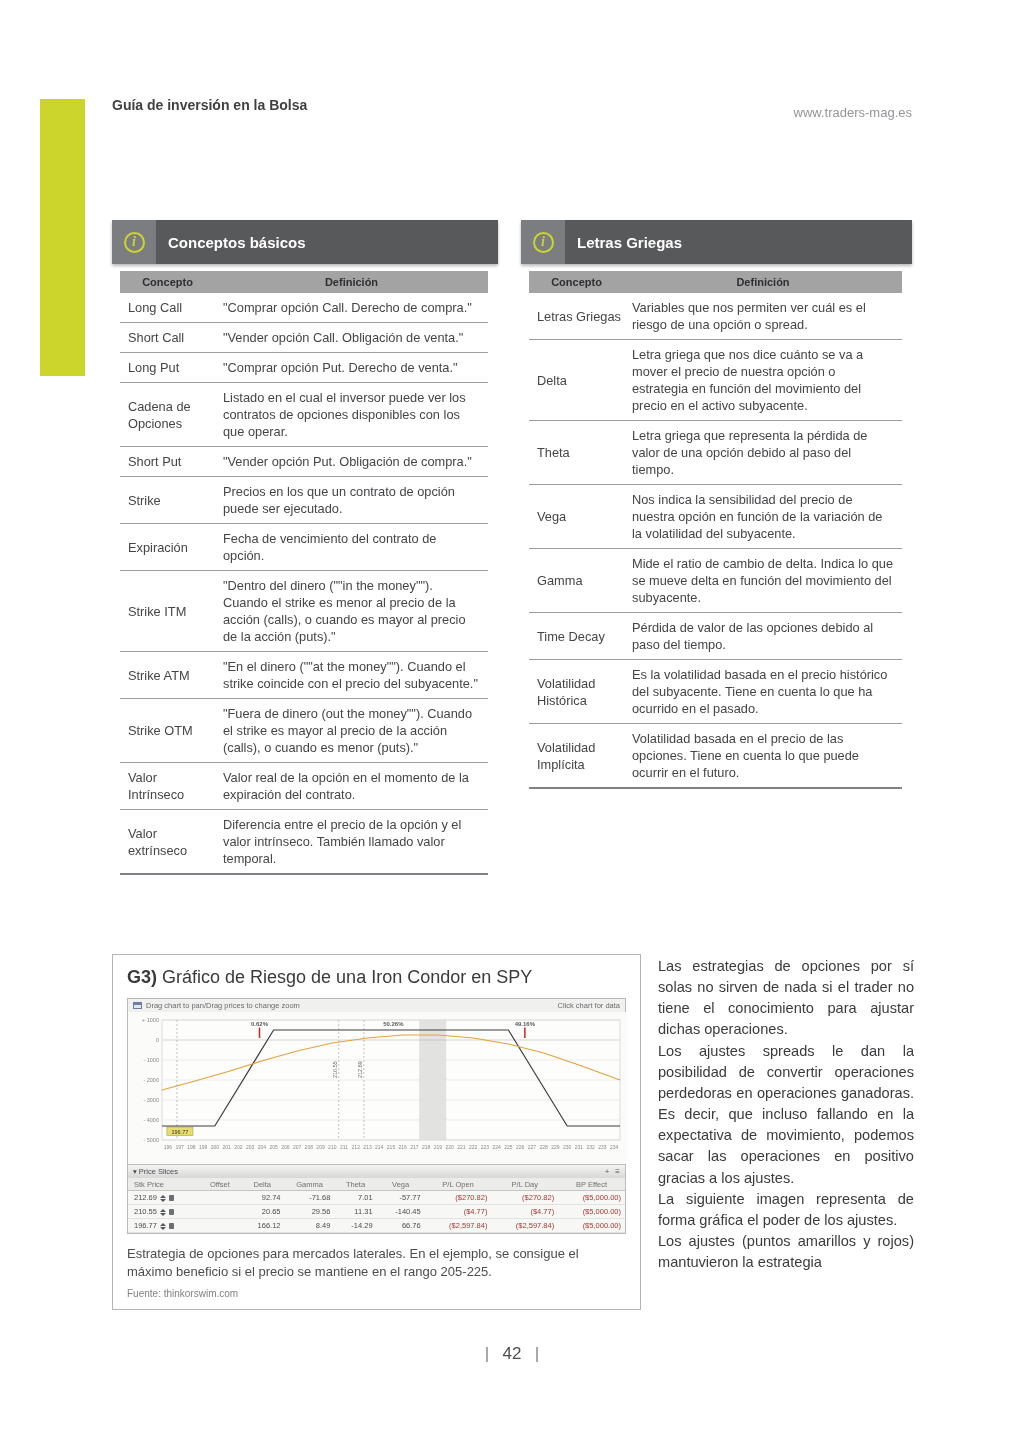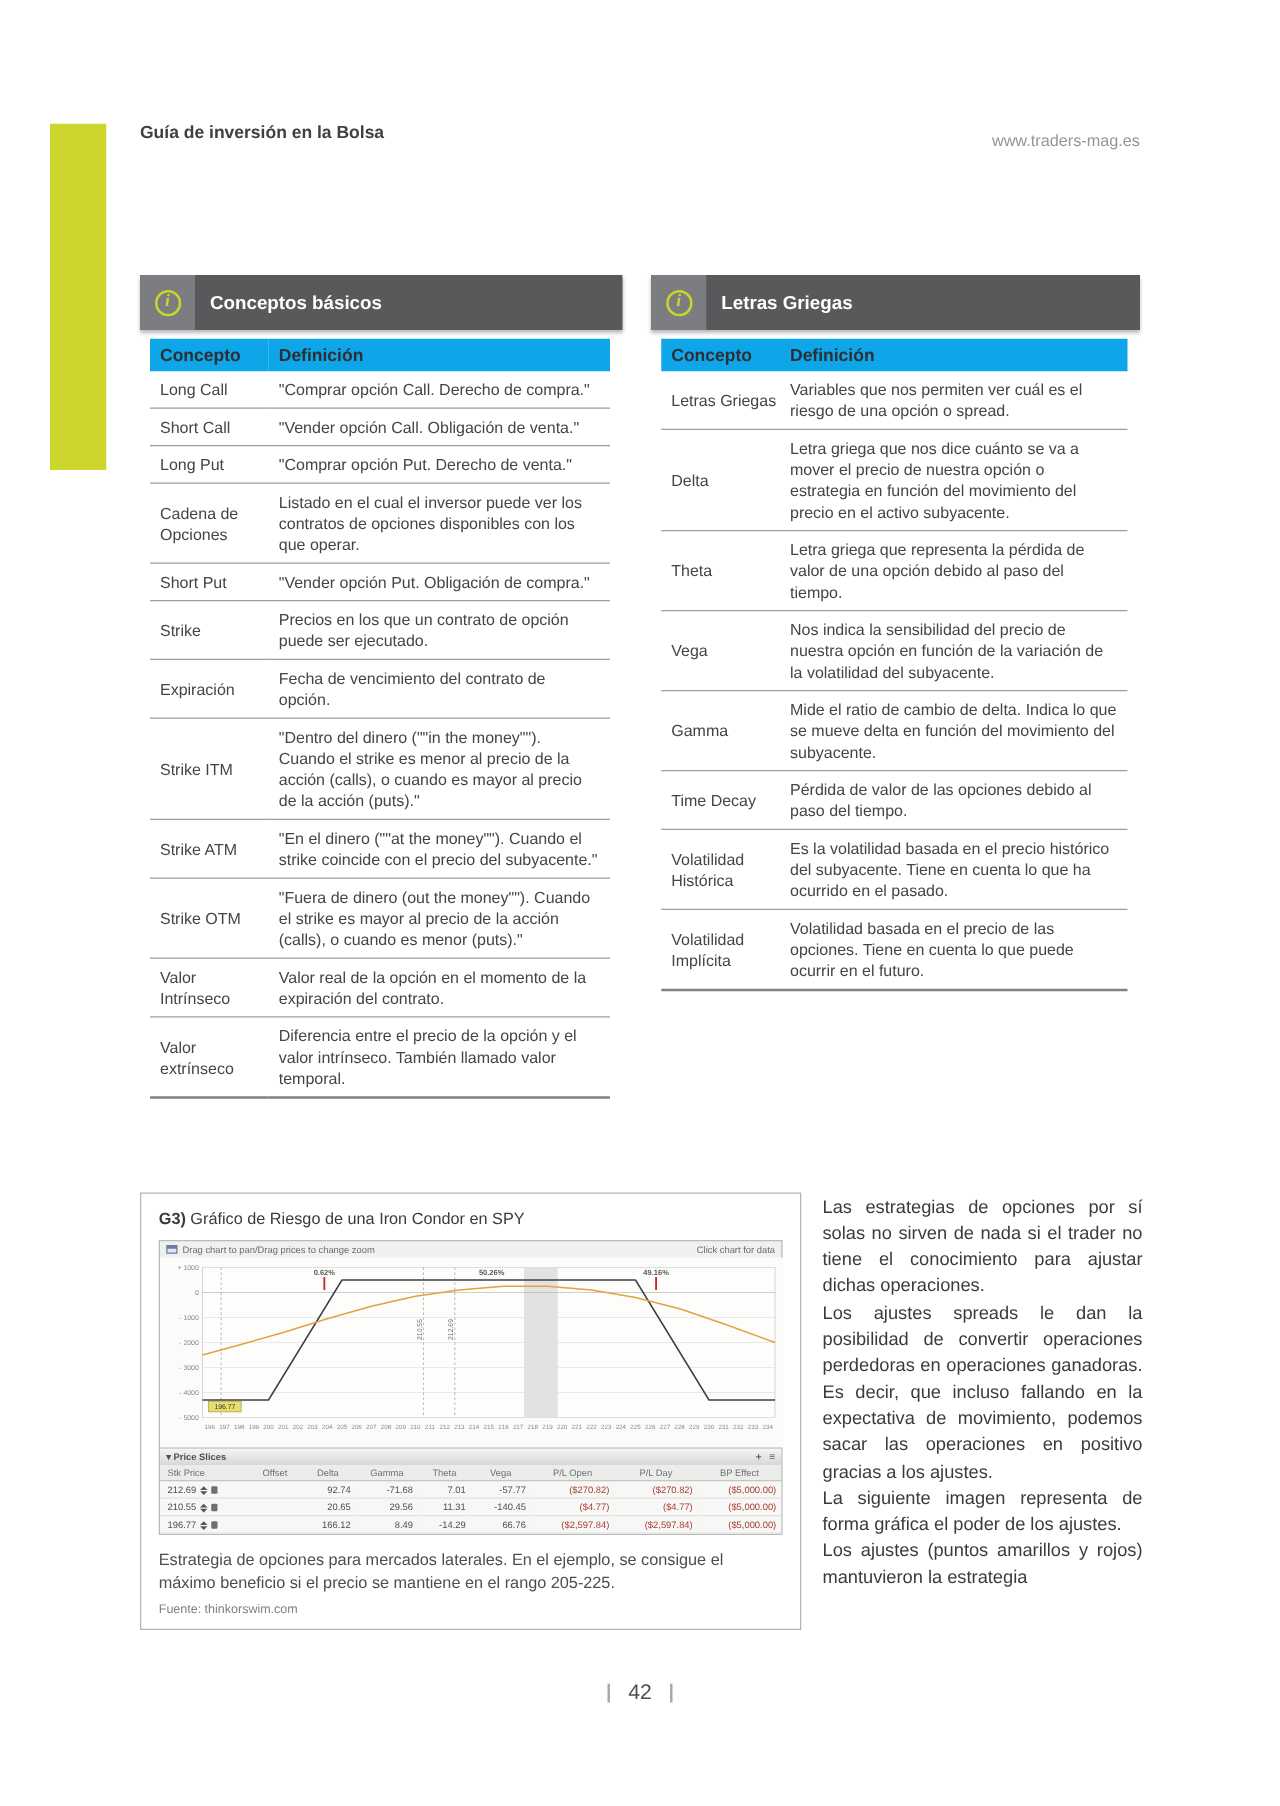--- a/index.html
+++ b/index.html
@@ -11,36 +11,36 @@
   .masthead-site{position:absolute;right:112px;top:105px;font-size:13px;color:#939598}
 
   .info-table{position:absolute;top:220px;background:#fff}
   #table-basicos{left:112px;width:386px}
   #table-griegas{left:521px;width:391px}
   .tbl-header{display:flex;align-items:center;height:44px;background:#58595b;box-shadow:0 2px 3px rgba(0,0,0,.28)}
   .icon-box{width:44px;height:44px;background:#7c7d80;display:flex;align-items:center;justify-content:center;flex:0 0 44px}
   .circle-i{width:21px;height:21px;border:2px solid #ccd52b;border-radius:50%;color:#ccd52b;font-family:"Liberation Serif",serif;font-style:italic;font-weight:bold;font-size:14px;display:flex;align-items:center;justify-content:center}
   .tbl-title{color:#fff;font-weight:bold;font-size:15px;margin-left:12px}
   .data-table{width:calc(100% - 18px);margin:7px 10px 0 8px;border-collapse:collapse}
-  .data-table th{background:#0ea5e9;color:#2e2f32;font-size:14px;text-align:left;padding:5px 8px;font-weight:bold}
+  .data-table th{background:#a3a3a3;color:#2e2f32;font-size:11px;text-align:center;padding:5px 8px;font-weight:bold}
   .data-table td{font-size:12.8px;color:#454548;padding:6px 8px;border-bottom:1px solid #9c9da0;vertical-align:middle;line-height:1.33}
   .data-table td.c{width:95px;padding-right:2px}
   .data-table tbody tr:last-child td{border-bottom:2px solid #808184}
 
   .figure{position:absolute;left:112px;top:954px;width:529px;border:1px solid #b3b4b6;background:#fff;padding:12px 14px 10px}
-  .fig-title{font-size:13px;color:#3a3a3c;margin-bottom:10px}
+  .fig-title{font-size:18px;color:#3a3a3c;margin-bottom:10px}
   .fig-title .lbl{font-weight:bold}
   .chart-chrome{border:1px solid #b9babc;background:#f0f0ef}
   .chart-toolbar{display:flex;justify-content:space-between;align-items:center;padding:2px 5px;font-size:7.5px;color:#6b6c6e}
   .chart-toolbar .left{display:flex;align-items:center;gap:4px}
   .win-icon{display:inline-block;width:9px;height:7px;border:1px solid #6d7fa0;background:#dfe6f2;border-top:3px solid #6d7fa0}
   #risk-svg{display:block;background:#fbfbfa}
 
   .slices{border-top:1px solid #b9babc;font-size:7.5px;color:#4a4a4c}
-  .slices-bar{display:flex;justify-content:space-between;align-items:flex-end;padding:2px 5px;background:linear-gradient(#f4f4f3,#d8d8d7);font-weight:bold;color:#4e4f51}
+  .slices-bar{display:flex;justify-content:space-between;align-items:flex-end;padding:2px 5px;background:linear-gradient(#f4f4f3,#d8d8d7);font-weight:normal;color:#4e4f51}
   .slices-bar .icons{display:flex;gap:6px;font-size:8px;color:#5a5b5d}
   .slices-table{width:100%;border-collapse:collapse}
   .slices-table th{font-weight:normal;color:#6f7072;padding:1.5px 4px;border-bottom:1px solid #c5c5c4;background:#ececeb}
   .slices-table th:first-child{text-align:left;padding-left:6px}
   .slices-table td{text-align:right;padding:2px 4px;background:#f7f7f6;border-bottom:1px solid #e2e2e1;color:#4c4d4f}
   .slices-table td:first-child{text-align:left;padding-left:6px;white-space:nowrap}
   .slices-table td:nth-child(n+7){color:#a83a30}
   .stepper{display:inline-flex;flex-direction:column;gap:1px;margin:0 3px;vertical-align:middle}
   .stepper .up{width:0;height:0;border-left:3px solid transparent;border-right:3px solid transparent;border-bottom:3px solid #55565a}
   .stepper .dn{width:0;height:0;border-left:3px solid transparent;border-right:3px solid transparent;border-top:3px solid #55565a}

